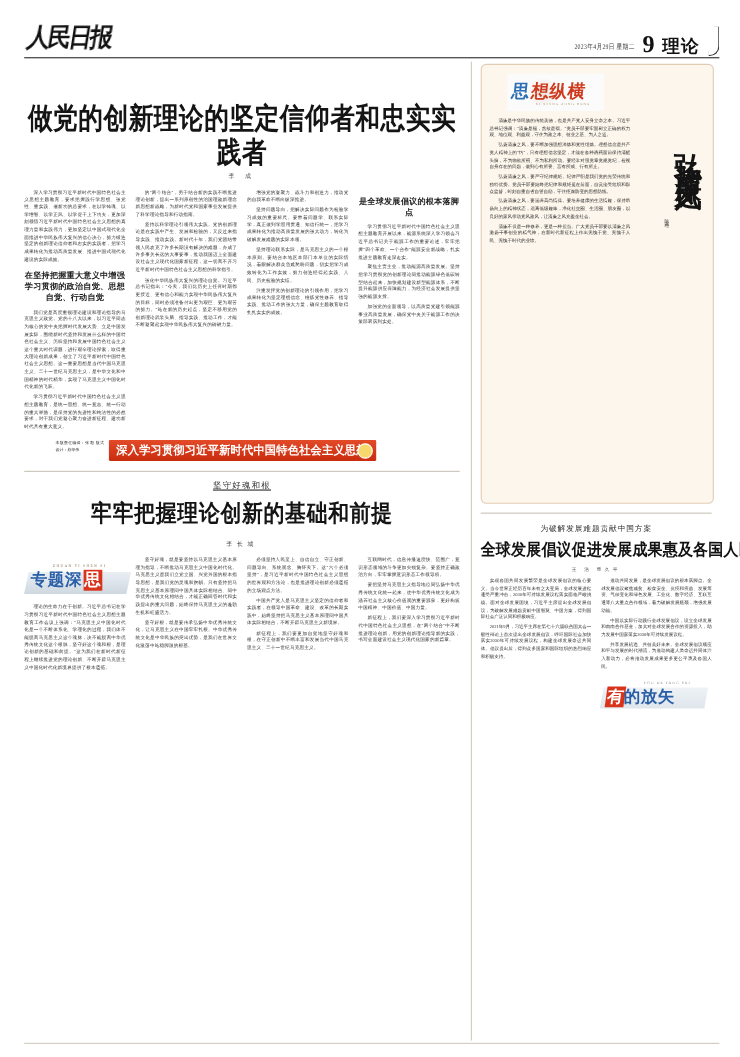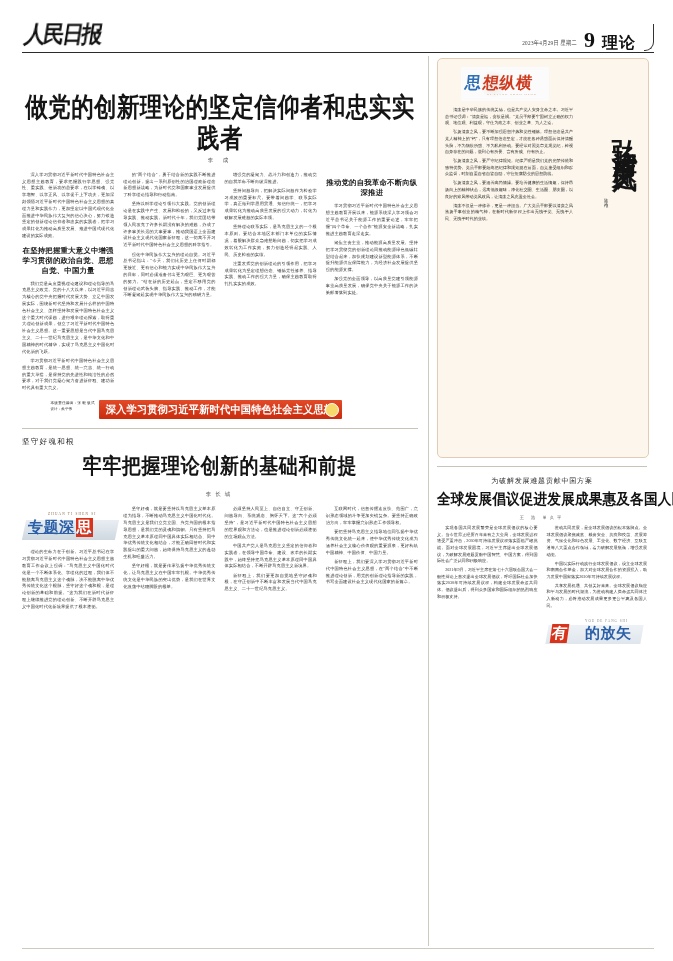--- a/index.html
+++ b/index.html
@@ -104,25 +104,26 @@
     padding-top: 4px;
   }
   .byline {
     text-align: center;
     font-size: 5.5px;
     color: #555;
     letter-spacing: 4px;
     margin-top: 13px;
   }
   .kicker {
-    text-align: left;
+    text-align: center;
     font-size: 7.6px;
     color: #2a2a2a;
     letter-spacing: 1.2px;
     font-family: "Liberation Sans", sans-serif;
+    text-decoration: underline;
   }
   .hl-sub {
     font-size: 19px;
     font-weight: bold;
     text-align: center;
     color: #141414;
     font-family: "Liberation Serif", serif;
     letter-spacing: 0.6px;
     transform: scaleY(1.12);
     transform-origin: center top;
@@ -216,21 +217,21 @@
     width: 93px; height: 20px;
     background: linear-gradient(180deg,#e9eef3,#cfd8e0);
     transform: skewX(-12deg);
   }
   .badge-zt .chars {
     position: absolute; left: 6px; top: 8px;
     font-size: 15px; font-weight: bold;
     font-family: "Liberation Sans", sans-serif;
     color: #2a5fa8;
     letter-spacing: 0.5px;
-    display: flex; align-items: center; text-decoration: underline;
+    display: flex; align-items: center;
   }
   .badge-zt .hot {
     background: #d9341b; color: #fff;
     padding: 0 1px; margin-left: 1px;
   }
   .badge-zt .pinyin {
     position: absolute; left: 26px; top: 2px;
     font-size: 3.4px; color: #8a6a4a; letter-spacing: 1.2px;
   }
 
@@ -247,21 +248,21 @@
   }
   .badge-ydfs .c1 {
     position: absolute; left: 8px; top: 6px;
     font-size: 15px; font-weight: bold;
     font-family: "Liberation Sans", sans-serif;
     color: #fff; background: #d9341b;
     padding: 0 1px;
     transform: skewX(-8deg);
   }
   .badge-ydfs .c2 {
-    position: absolute; left: 42px; top: 6px;
+    position: absolute; left: 24px; top: 6px;
     font-size: 15px; font-weight: bold;
     font-family: "Liberation Sans", sans-serif;
     color: #2a5fa8; letter-spacing: 0.5px;
   }
   .badge-ydfs .pinyin {
     position: absolute; left: 42px; top: 1px;
     font-size: 3.3px; color: #8a8a8a; letter-spacing: 1px;
   }
 
   
@@ -399,37 +400,37 @@
   </div>
 
   <div class="left-zone">
 
     <div class="hl-main">做党的创新理论的坚定信仰者和忠实实践者</div>
     <div class="byline">李 成</div>
 
     <div class="cols">
       <div class="col">
         <p class="para">深入学习贯彻习近平新时代中国特色社会主义思想主题教育，要求把握践行学思想、强党性、重实践、催新功的总要求，在以学铸魂、以学增智、以学正风、以学促干上下功夫，更加深刻领悟习近平新时代中国特色社会主义思想的真理力量和实践伟力，更加坚定以中国式现代化全面推进中华民族伟大复兴的信心决心，努力锻造坚定的创新理论信仰者和忠实的实践者，把学习成果转化为推动高质量发展、推进中国式现代化建设的实际成效。</p>
-        <div class="subhead">在坚持把握重大意义中增强学习贯彻的政治自觉、思想自觉、中国力量</div>
+        <div class="subhead">在坚持把握重大意义中增强学习贯彻的政治自觉、思想自觉、行动自觉</div>
         <p class="para">我们党是高度重视理论建设和理论指导的马克思主义政党。党的十八大以来，以习近平同志为核心的党中央把握时代发展大势、立足中国发展实际，围绕新时代坚持和发展什么样的中国特色社会主义、怎样坚持和发展中国特色社会主义这个重大时代课题，进行艰辛理论探索，取得重大理论创新成果，创立了习近平新时代中国特色社会主义思想。这一重要思想是当代中国马克思主义、二十一世纪马克思主义，是中华文化和中国精神的时代精华，实现了马克思主义中国化时代化新的飞跃。</p>
         <p class="para">学习贯彻习近平新时代中国特色社会主义思想主题教育，是统一思想、统一意志、统一行动的重大举措，是保持党的先进性和纯洁性的必然要求，对于我们党凝心聚力奋进新征程、建功新时代具有重大意义。</p>
       </div>
       <div class="col">
         <p class="para">的"两个结合"，勇于结合新的实践不断推进理论创新，提出一系列原创性的治国理政新理念新思想新战略，为新时代党和国家事业发展提供了科学理论指导和行动指南。</p>
         <p class="para">坚持以科学理论引领伟大实践。党的创新理论是在实践中产生、发展和检验的，又反过来指导实践、推动实践。新时代十年，我们党团结带领人民攻克了许多长期没有解决的难题，办成了许多事关长远的大事要事，推动我国迈上全面建设社会主义现代化国家新征程，这一切离不开习近平新时代中国特色社会主义思想的科学指引。</p>
         <p class="para">强化中华民族伟大复兴的理论自觉。习近平总书记指出："今天，我们比历史上任何时期都更接近、更有信心和能力实现中华民族伟大复兴的目标，同时必须准备付出更为艰巨、更为艰苦的努力。"站在新的历史起点，坚定不移用党的创新理论武装头脑、指导实践、推动工作，才能不断凝聚起实现中华民族伟大复兴的磅礴力量。</p>
       </div>
       <div class="col">
         <p class="para">增强党的凝聚力、战斗力和创造力，推动党的自我革命不断向纵深推进。</p>
         <p class="para">坚持问题导向，把解决实际问题作为检验学习成效的重要标尺。要带着问题学、联系实际学，真正做到学思用贯通、知信行统一，把学习成果转化为推动高质量发展的强大动力，转化为破解发展难题的实际本领。</p>
         <p class="para">坚持理论联系实际，是马克思主义的一个根本原则。要结合本地区本部门本单位的实际情况，着眼解决群众急难愁盼问题，切实把学习成效转化为工作实效，努力创造经得起实践、人民、历史检验的实绩。</p>
         <p class="para">注重发挥党的创新理论的引领作用，把学习成果转化为坚定理想信念、锤炼党性修养、指导实践、推动工作的强大力量，确保主题教育取得扎扎实实的成效。</p>
       </div>
       <div class="col">
-        <div class="subhead two">推动党的自我革命不断向纵深推进</div>
+        <div class="subhead two">是全球发展倡议的根本落脚点</div>
         <p class="para">学习贯彻习近平新时代中国特色社会主义思想主题教育开展以来，能源系统深入学习领会习近平总书记关于能源工作的重要论述，牢牢把握"四个革命、一个合作"能源安全新战略，扎实推进主题教育走深走实。</p>
         <p class="para">聚焦主责主业，推动能源高质量发展。坚持把学习贯彻党的创新理论同推动能源绿色低碳转型结合起来，加快规划建设新型能源体系，不断提升能源供应保障能力，为经济社会发展提供坚强的能源支撑。</p>
         <p class="para">加强党的全面领导，以高质量党建引领能源事业高质量发展，确保党中央关于能源工作的决策部署落到实处。</p>
       </div>
     </div>
 
     <div class="red-banner">
       <div class="rb-left-text">本版责任编辑：张 毅 版式设计：蔡华伟</div>
       <div class="red-banner-txt">深入学习贯彻习近平新时代中国特色社会主义思想</div>
       <div class="red-banner-badge"></div>

